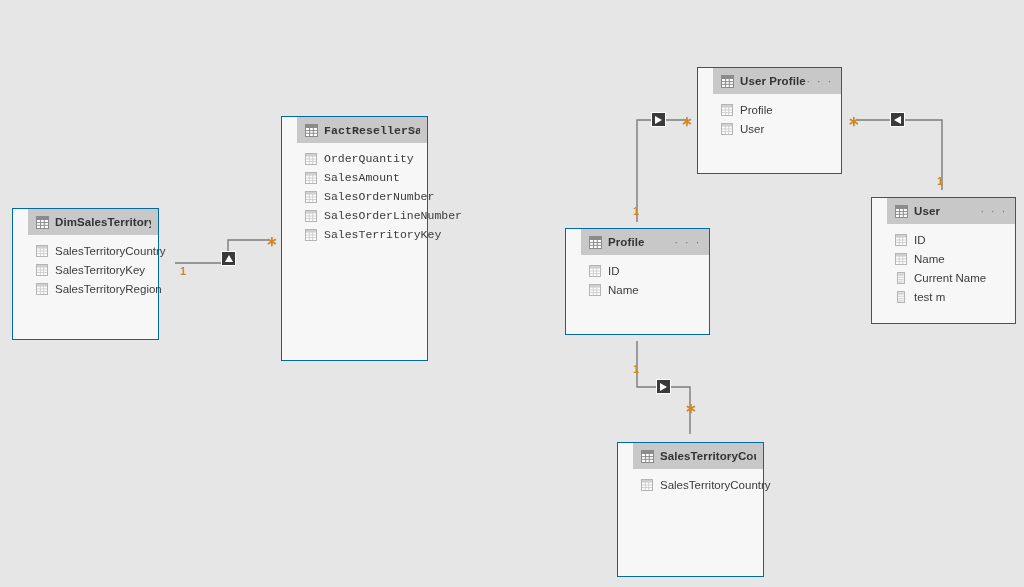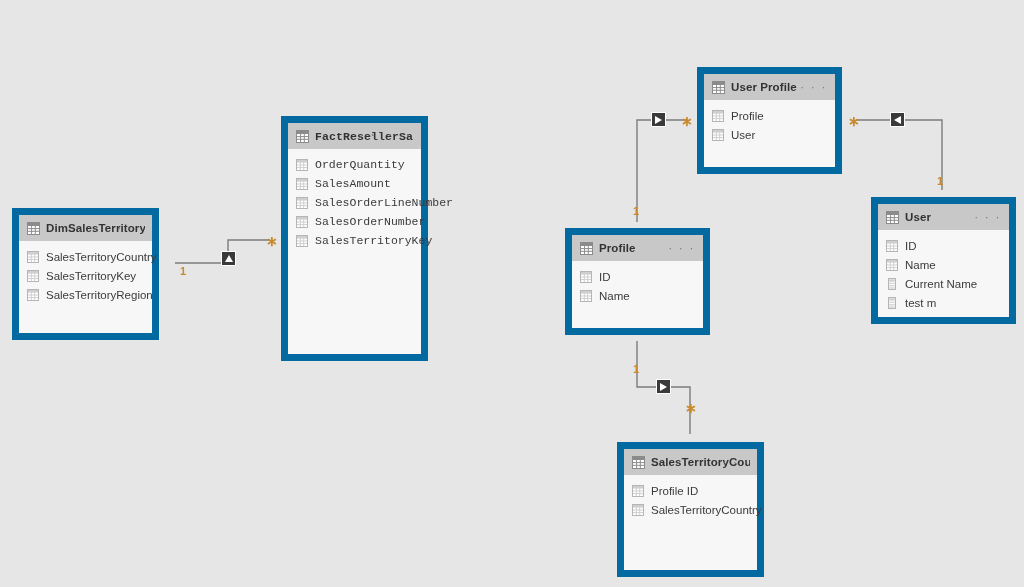--- a/index.html
+++ b/index.html
@@ -30,23 +30,24 @@
     top: 0;
     width: 1024px;
     height: 587px;
     pointer-events: none;
   }
 
   
   .tbl {
     position: absolute;
     background: #f7f7f7;
-    border: 7px solid #0369a1;
+    border: 1px solid #0369a1;
     box-sizing: border-box;
     box-shadow: 0 0 0 0 rgba(0,0,0,0);
+    padding-left: 15px;
   }
   .tbl-head {
     height: 26px;
     background: #c8c8c8;
     display: flex;
     align-items: center;
     padding: 0 7px 0 8px;
     box-sizing: border-box;
     position: relative;
   }
@@ -256,34 +257,34 @@
             <span class="ico">
               <svg width="12" height="12" viewBox="0 0 12 12">
                 <rect x="0.5" y="0.5" width="11" height="11" fill="#ffffff" stroke="#b5b5b5"></rect>
                 <rect x="1" y="1" width="10" height="2.6" fill="#cfcfcf"></rect>
                 <line x1="4.3" y1="1" x2="4.3" y2="11" stroke="#cfcfcf" stroke-width="1"></line>
                 <line x1="7.7" y1="1" x2="7.7" y2="11" stroke="#cfcfcf" stroke-width="1"></line>
                 <line x1="1" y1="6" x2="11" y2="6" stroke="#cfcfcf" stroke-width="1"></line>
                 <line x1="1" y1="8.6" x2="11" y2="8.6" stroke="#cfcfcf" stroke-width="1"></line>
               </svg>
             </span>
+            <span class="fld-label">SalesOrderNumber</span>
+          </div>
+          <div class="fld">
+            <span class="ico">
+              <svg width="12" height="12" viewBox="0 0 12 12">
+                <rect x="0.5" y="0.5" width="11" height="11" fill="#ffffff" stroke="#b5b5b5"></rect>
+                <rect x="1" y="1" width="10" height="2.6" fill="#cfcfcf"></rect>
+                <line x1="4.3" y1="1" x2="4.3" y2="11" stroke="#cfcfcf" stroke-width="1"></line>
+                <line x1="7.7" y1="1" x2="7.7" y2="11" stroke="#cfcfcf" stroke-width="1"></line>
+                <line x1="1" y1="6" x2="11" y2="6" stroke="#cfcfcf" stroke-width="1"></line>
+                <line x1="1" y1="8.6" x2="11" y2="8.6" stroke="#cfcfcf" stroke-width="1"></line>
+              </svg>
+            </span>
             <span class="fld-label">SalesOrderLineNumber</span>
-          </div>
-          <div class="fld">
-            <span class="ico">
-              <svg width="12" height="12" viewBox="0 0 12 12">
-                <rect x="0.5" y="0.5" width="11" height="11" fill="#ffffff" stroke="#b5b5b5"></rect>
-                <rect x="1" y="1" width="10" height="2.6" fill="#cfcfcf"></rect>
-                <line x1="4.3" y1="1" x2="4.3" y2="11" stroke="#cfcfcf" stroke-width="1"></line>
-                <line x1="7.7" y1="1" x2="7.7" y2="11" stroke="#cfcfcf" stroke-width="1"></line>
-                <line x1="1" y1="6" x2="11" y2="6" stroke="#cfcfcf" stroke-width="1"></line>
-                <line x1="1" y1="8.6" x2="11" y2="8.6" stroke="#cfcfcf" stroke-width="1"></line>
-              </svg>
-            </span>
-            <span class="fld-label">SalesOrderNumber</span>
           </div>
           <div class="fld">
             <span class="ico">
               <svg width="12" height="12" viewBox="0 0 12 12">
                 <rect x="0.5" y="0.5" width="11" height="11" fill="#ffffff" stroke="#b5b5b5"></rect>
                 <rect x="1" y="1" width="10" height="2.6" fill="#cfcfcf"></rect>
                 <line x1="4.3" y1="1" x2="4.3" y2="11" stroke="#cfcfcf" stroke-width="1"></line>
                 <line x1="7.7" y1="1" x2="7.7" y2="11" stroke="#cfcfcf" stroke-width="1"></line>
                 <line x1="1" y1="6" x2="11" y2="6" stroke="#cfcfcf" stroke-width="1"></line>
                 <line x1="1" y1="8.6" x2="11" y2="8.6" stroke="#cfcfcf" stroke-width="1"></line>
@@ -479,33 +480,20 @@
             <span class="ico">
               <svg width="12" height="12" viewBox="0 0 12 12">
                 <rect x="0.5" y="0.5" width="11" height="11" fill="#ffffff" stroke="#b5b5b5"></rect>
                 <rect x="1" y="1" width="10" height="2.6" fill="#cfcfcf"></rect>
                 <line x1="4.3" y1="1" x2="4.3" y2="11" stroke="#cfcfcf" stroke-width="1"></line>
                 <line x1="7.7" y1="1" x2="7.7" y2="11" stroke="#cfcfcf" stroke-width="1"></line>
                 <line x1="1" y1="6" x2="11" y2="6" stroke="#cfcfcf" stroke-width="1"></line>
                 <line x1="1" y1="8.6" x2="11" y2="8.6" stroke="#cfcfcf" stroke-width="1"></line>
               </svg>
             </span>
-            <span class="fld-label">Profile ID</span>
-          </div>
-          <div class="fld">
-            <span class="ico">
-              <svg width="12" height="12" viewBox="0 0 12 12">
-                <rect x="0.5" y="0.5" width="11" height="11" fill="#ffffff" stroke="#b5b5b5"></rect>
-                <rect x="1" y="1" width="10" height="2.6" fill="#cfcfcf"></rect>
-                <line x1="4.3" y1="1" x2="4.3" y2="11" stroke="#cfcfcf" stroke-width="1"></line>
-                <line x1="7.7" y1="1" x2="7.7" y2="11" stroke="#cfcfcf" stroke-width="1"></line>
-                <line x1="1" y1="6" x2="11" y2="6" stroke="#cfcfcf" stroke-width="1"></line>
-                <line x1="1" y1="8.6" x2="11" y2="8.6" stroke="#cfcfcf" stroke-width="1"></line>
-              </svg>
-            </span>
             <span class="fld-label">SalesTerritoryCountry</span>
           </div>
         </div>
       </div>
     </div>
   <div id="markers-layer">
       <div class="card-lbl" style="left: 180px; top: 266px;">1</div>
       <div class="star-lbl" style="left: 266px; top: 234px;">∗</div>
       <div class="arrow-box" style="left: 221px; top: 251px;">
         <div class="tri up"></div>

